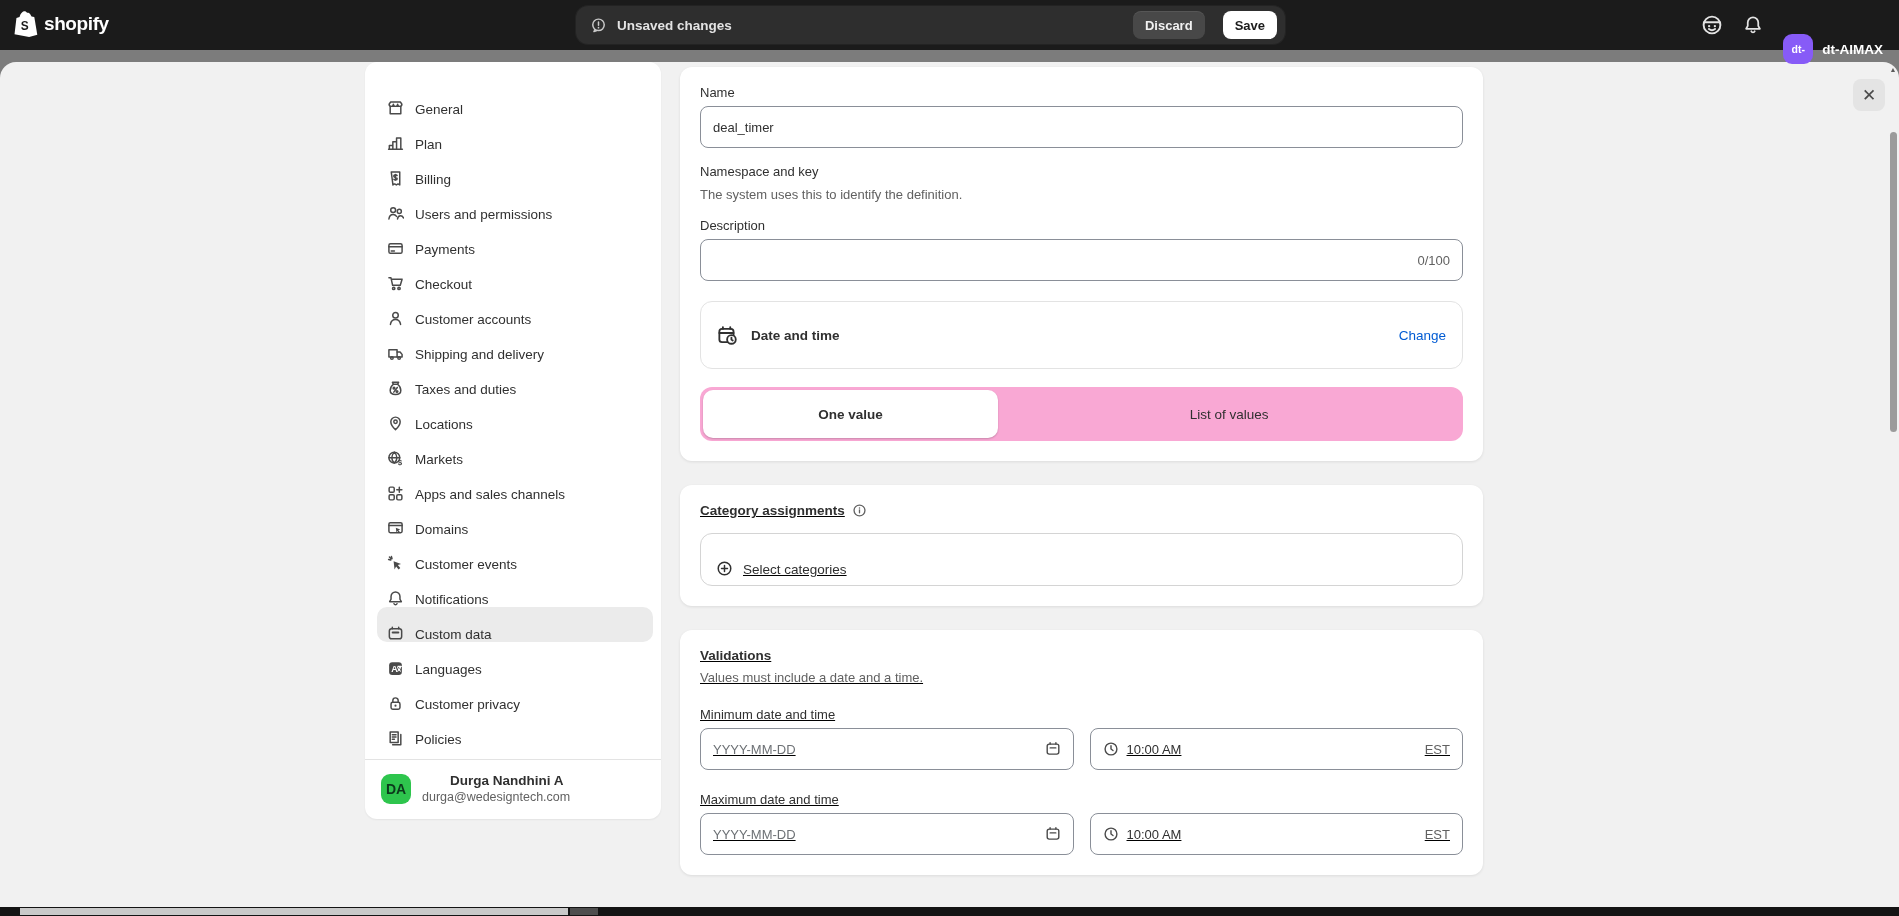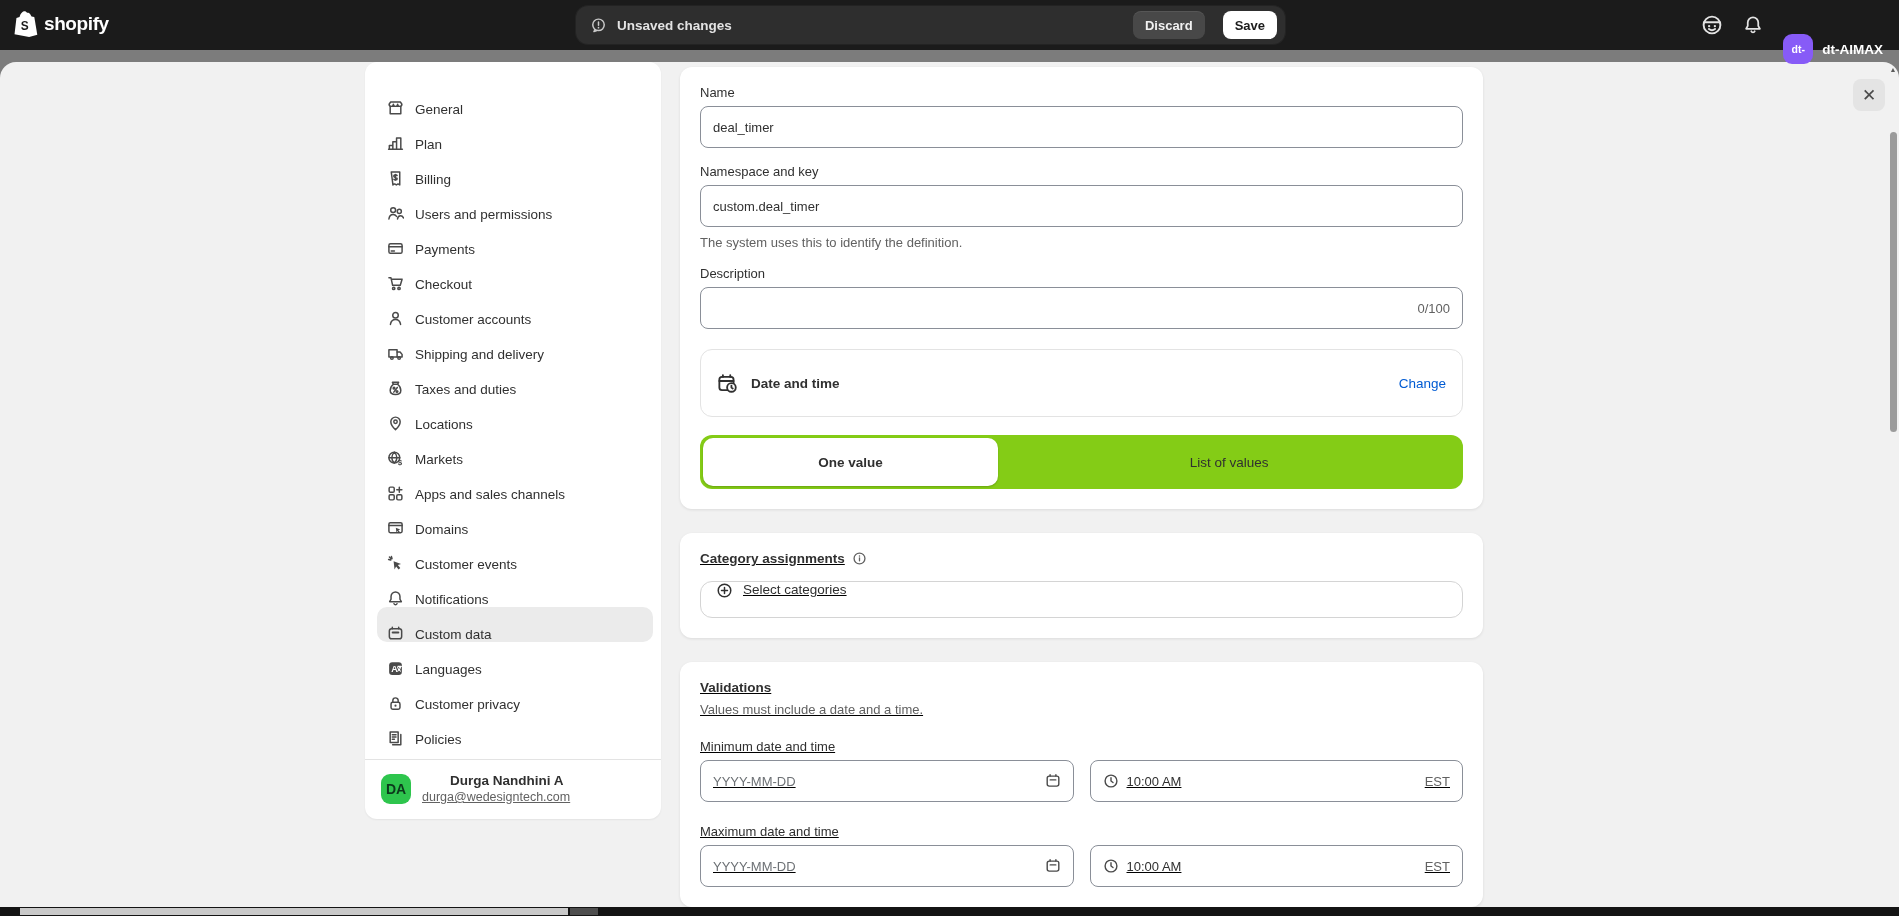--- a/index.html
+++ b/index.html
@@ -35,21 +35,21 @@
   .nav-list { list-style:none; margin:20px 8px 0 12px; }
   .nav-item { height:35px; display:flex; align-items:flex-end; gap:11px; padding:0 10px; border-radius:10px;
     font-size:13.5px; color:#303030; cursor:pointer; }
   .nav-item.active { background:#ebebeb; }
   .nav-icon { width:17px; height:17px; color:#4a4a4a; display:flex; flex:none; }
   .nav-icon svg { width:100%; height:100%; }
   .sidebar-footer { margin-top:auto; border-top:1px solid #e3e3e3; padding:13px 16px 15px; display:flex; align-items:center; gap:11px; }
   .avatar-green { width:30px; height:30px; border-radius:9px; background:#2ec54d; color:#0c3a1c; font-size:14px; font-weight:700;
     display:flex; align-items:center; justify-content:center; flex:none; }
   .user-name { font-size:13.5px; font-weight:700; color:#303030;padding-left:28px; }
-  .user-email { font-size:12.5px; color:#616161; margin-top:2px;text-decoration:underline; }
+  .user-email { font-size:12.5px; color:#616161; margin-top:2px; }
 
   
   .main { position:absolute; left:680px; top:5px; width:803px; }
   .card { background:#fff; border-radius:12px; box-shadow:0 1px 3px rgba(0,0,0,.09); padding:18px 20px 20px; }
   .card + .card { margin-top:24px;text-decoration:underline; }
   .field { margin-top:16px; }
   .field:first-child { margin-top:0; }
   .field-label { font-size:13px; color:#303030; margin-bottom:6px; }
   .text-input { height:42px; border:1px solid #8a8f98; border-radius:8px; background:#fff; display:flex; align-items:center;
     padding:0 12px; font-size:13px; color:#303030; gap:8px; }
@@ -57,30 +57,30 @@
   .text-input input::placeholder { color:#6d7175; }
   .counter { color:#616161; font-size:13px; }
   .helper { font-size:13px; color:#616161; margin-top:8px; }
 
   .type-box { margin-top:20px; border:1px solid #e3e3e3; border-radius:12px; height:68px; display:flex; align-items:center;
     padding:0 16px; gap:13px; }
   .type-icon { width:21px; height:21px; color:#303030; }
   .type-label { font-size:13.5px; font-weight:700; color:#303030; }
   .change-link { margin-left:auto; color:#005bd3; font-size:13.5px; cursor:pointer; }
 
-  .segmented { margin-top:18px; background:#84cc16; border-radius:12px; height:54px; display:flex; align-items:center; padding:3px; }
+  .segmented { margin-top:18px; background:#f9a8d4; border-radius:12px; height:54px; display:flex; align-items:center; padding:3px; }
   .segment { display:flex; align-items:center; justify-content:center; font-size:13.5px; height:48px; cursor:pointer; color:#303030; }
   .segment.selected { width:39%; background:#fff; border-radius:10px; box-shadow:0 1px 2px rgba(0,0,0,.2); font-weight:600; }
   .segment.unselected { flex:1; }
 
   .card-title-row { display:flex; align-items:center; gap:7px; }
   .card-title { font-size:13.5px; font-weight:700; color:#303030; }
   .info-icon { width:15px; height:15px; color:#616161; display:flex; cursor:pointer; }
-  .select-box { margin-top:15px; border:1px solid #d4d4d4; border-radius:12px; height:37px; display:flex; align-items:flex-start;
-    gap:10px; padding:0 15px; font-size:13.5px; color:#303030; cursor:pointer; }
+  .select-box { margin-top:15px; border:1px solid #d4d4d4; border-radius:12px; height:53px; display:flex; align-items:flex-end;
+    gap:10px; padding:8px 15px; font-size:13.5px; color:#303030; cursor:pointer; }
   .select-box .plus-icon { width:17px; height:17px; color:#303030; display:flex; }
 
   .subtitle { margin-top:7px; font-size:13px; color:#616161; }
   .vgroup { margin-top:22px; }
   .dt-row { display:flex; gap:16px; }
   .dt-row .text-input { flex:1; }
   .mini-icon { width:16px; height:16px; color:#4a4a4a; display:flex; flex:none; }
   .tz { margin-left:auto; color:#616161; font-size:13px; }
   .time-value { font-size:13px; color:#303030; }
 
@@ -372,23 +372,20 @@
       <div class="card">
         <div class="field">
           <div class="field-label">Name</div>
           <div class="text-input">
             <input value="deal_timer" style="">
           </div>
         </div>
 
         <div class="field">
           <div class="field-label">Namespace and key</div>
-          <div class="text-input">
-            <input value="custom.deal_timer" style="">
-          </div>
           <div class="helper">The system uses this to identify the definition.</div>
         </div>
 
         <div class="field">
           <div class="field-label">Description</div>
           <div class="text-input">
             <input value="" style="">
             <span class="counter">0/100</span>
           </div>
         </div>

